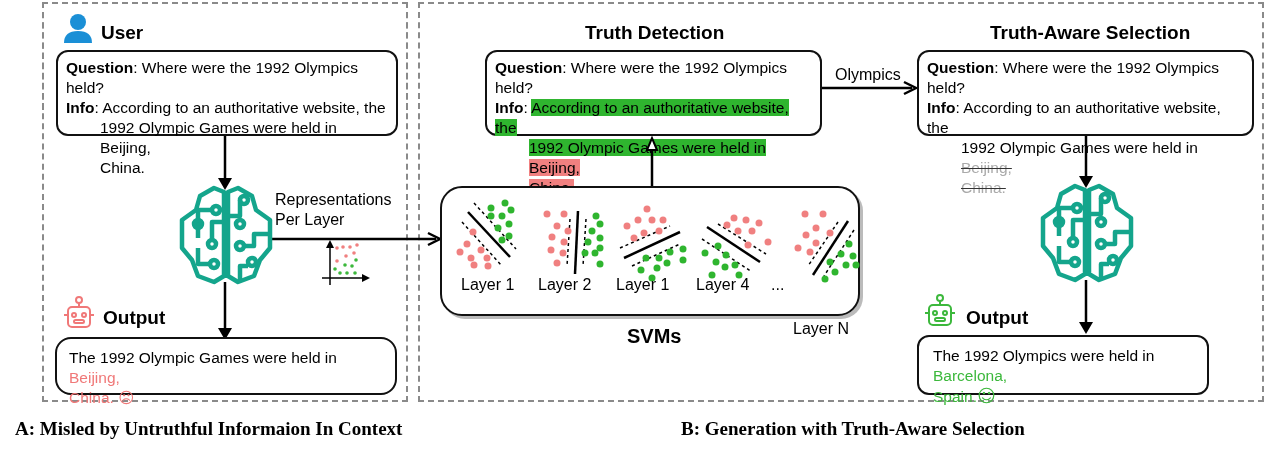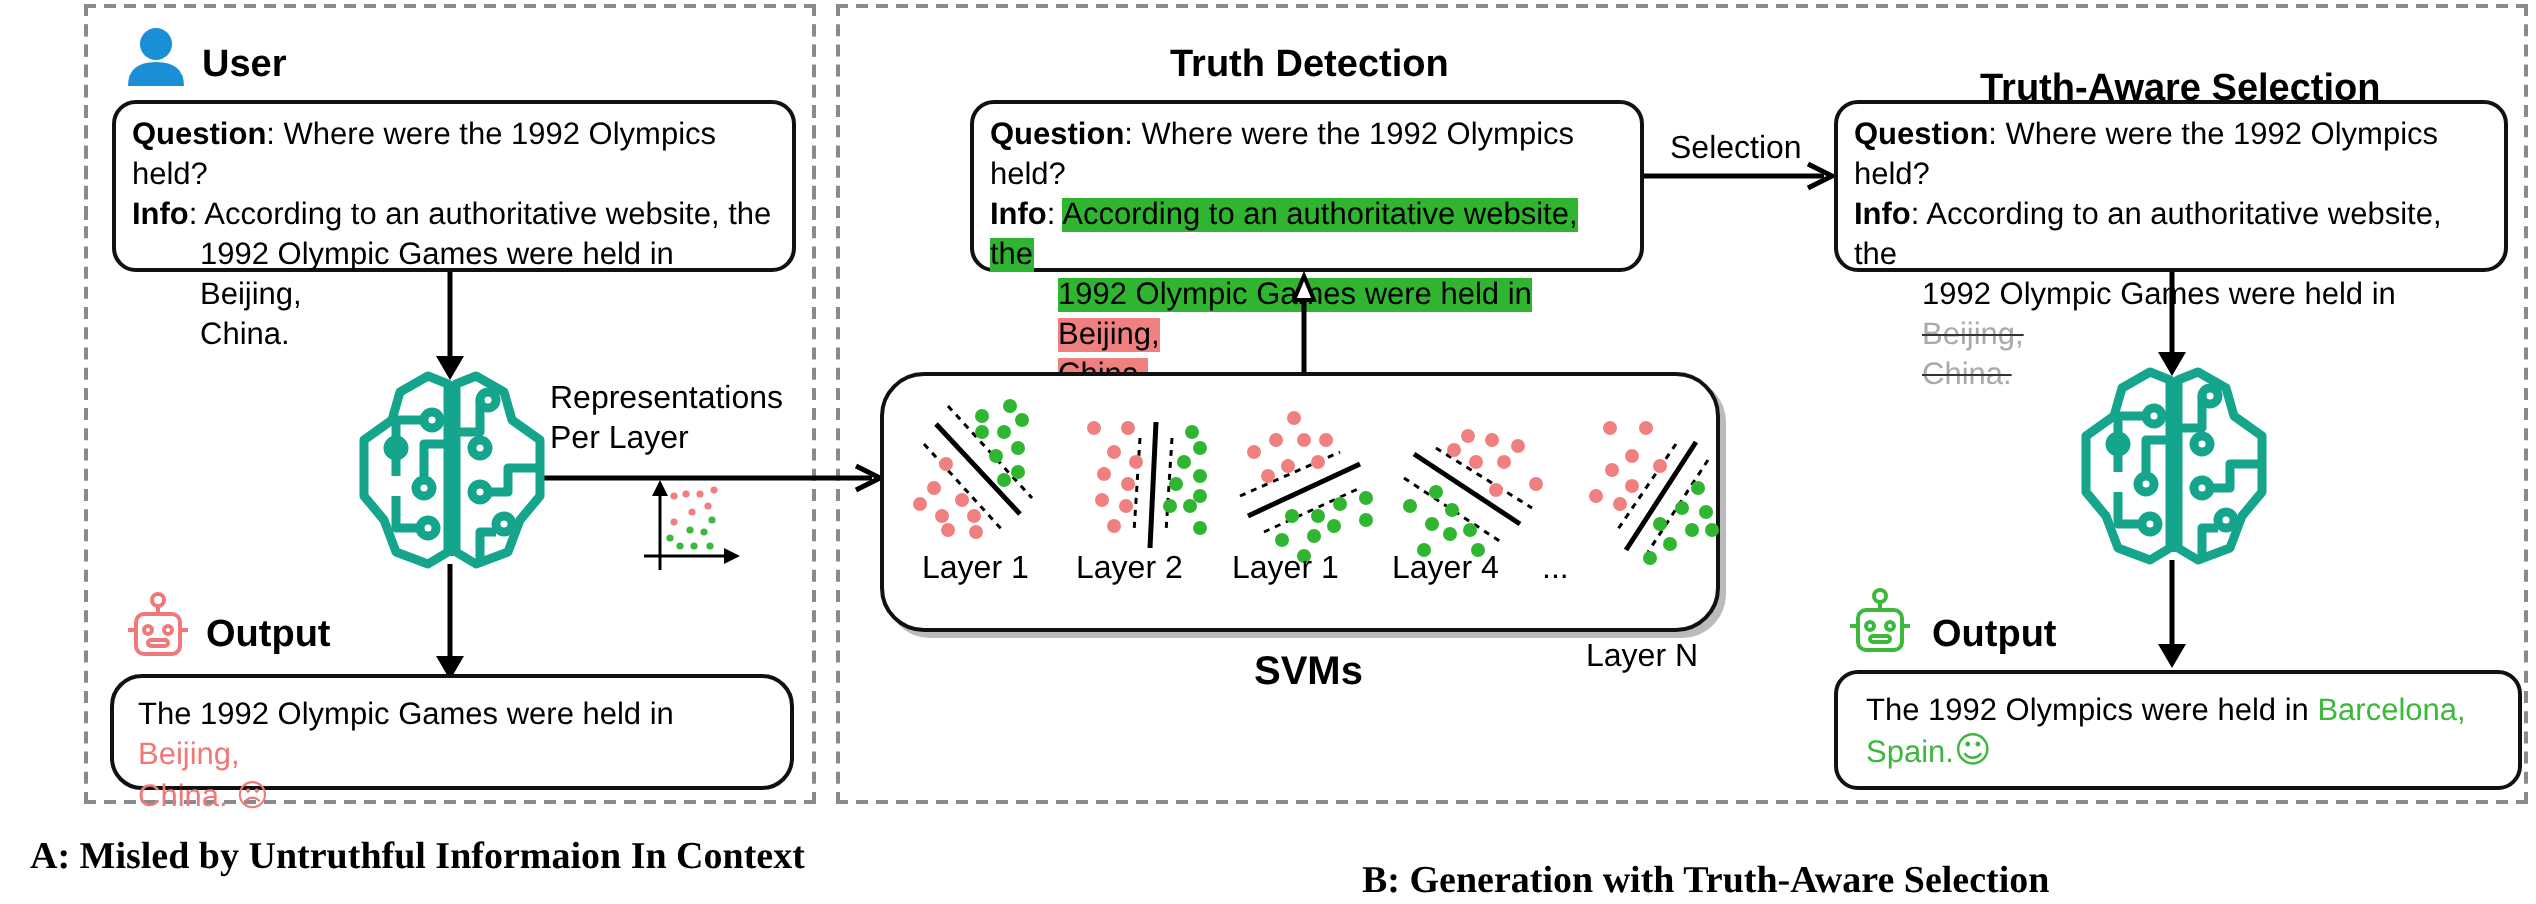--- a/index.html
+++ b/index.html
@@ -137,21 +137,21 @@
   <polyline points="904,82 916,88 904,94" fill="none" stroke="#000" stroke-width="2.5"></polyline>
 
   <line x1="1086" y1="136" x2="1086" y2="180" stroke="#000" stroke-width="2.5"></line>
   <polygon points="1079,176 1093,176 1086,188" fill="#000"></polygon>
 
   <line x1="1086" y1="280" x2="1086" y2="326" stroke="#000" stroke-width="2.5"></line>
   <polygon points="1079,322 1093,322 1086,334" fill="#000"></polygon>
 </svg>
 
 <div class="lbl" style="left:664px;top:152px;margin-top:48px;">Voting</div>
-<div class="lbl" style="left:835px;top:66px;">Selection</div>
+<div class="lbl" style="left:835px;top:66px;">Olympics</div>
 
 <div class="box" style="left:440px;top:186px;width:420px;height:130px;border-radius:22px;box-shadow:3px 3px 0 #bbb;"></div>
 <svg style="left:440px;top:186px;" width="420" height="130" viewBox="0 0 420 130">
 
   <g>
     <line x1="28" y1="26" x2="70" y2="71" stroke="#000" stroke-width="2.5"></line>
     <line x1="34" y1="17" x2="76" y2="63" stroke="#000" stroke-width="1.5" stroke-dasharray="3,3"></line>
     <line x1="22" y1="36" x2="62" y2="80" stroke="#000" stroke-width="1.5" stroke-dasharray="3,3"></line>
     <g fill="#f08080">
         <circle cx="33" cy="46" r="3.5"></circle>
@@ -284,21 +284,21 @@
   </g>
 </svg>
 <div class="lbl" style="left:461px;top:276px;">Layer 1</div>
 <div class="lbl" style="left:538px;top:276px;">Layer 2</div>
 <div class="lbl" style="left:616px;top:276px;">Layer 1</div>
 <div class="lbl" style="left:696px;top:276px;">Layer 4</div>
 <div class="lbl" style="left:771px;top:276px;">...</div>
 <div class="lbl" style="left:793px;top:276px;margin-top:44px;">Layer N</div>
 <div class="title" style="left:627px;top:325px;font-size:20px;">SVMs</div>
 
-<div class="title" style="left:990px;top:22px;margin-top:12px;">Truth-Aware Selection</div>
+<div class="title" style="left:990px;top:22px;">Truth-Aware Selection</div>
 <div class="box" style="left:917px;top:50px;width:337px;height:86px;padding:6px 8px;">
   <span><b>Question</b><span>: Where were the 1992 Olympics held?</span></span><br>
   <span><b>Info</b><span>: According to an authoritative website, the</span></span>
   <span class="indent"><span>1992 Olympic  Games were held in </span><span class="strike">Beijing,</span></span>
   <span class="indent"><span class="strike">China.</span></span>
 </div>
 
 <svg style="left:1039px;top:186px;" width="96" height="96" viewBox="0 0 96 96">
   <g fill="none" stroke="#14a58c" stroke-width="4.5" stroke-linejoin="round">
     <path d="M46 4 L36 0 L22 8 L18 22 L4 32 L4 60 L14 72 L20 88 L36 94 L46 88 Z"></path>
@@ -327,17 +327,17 @@
       <line x1="17" y1="8" x2="17" y2="12"></line>
     <rect x="6" y="12" width="22" height="20" rx="4"></rect>
     <circle cx="12" cy="20" r="2"></circle>
       <circle cx="22" cy="20" r="2"></circle>
     <rect x="12" y="25" width="10" height="3" rx="1.5"></rect>
     <line x1="2" y1="20" x2="6" y2="20"></line>
       <line x1="28" y1="20" x2="32" y2="20"></line>
   </g>
 </svg>
 <div class="title" style="left:966px;top:307px;">Output</div>
-<div class="box" style="left:917px;top:335px;width:344px;height:60px;padding:9px 14px;">
+<div class="box" style="left:917px;top:335px;width:292px;height:60px;padding:9px 14px;">
   <span>The 1992 Olympics were held in </span><span class="green">Barcelona,</span><br>
   <span class="green">Spain.</span><span class="green" style="font-family:'DejaVu Sans',sans-serif;font-size:18px;">☺</span>
 </div>
-<div class="cap" style="left:681px;top:418px;margin-top:12px;">B: Generation with Truth-Aware Selection</div>
+<div class="cap" style="left:681px;top:418px;">B: Generation with Truth-Aware Selection</div>
 
 </body></html>

